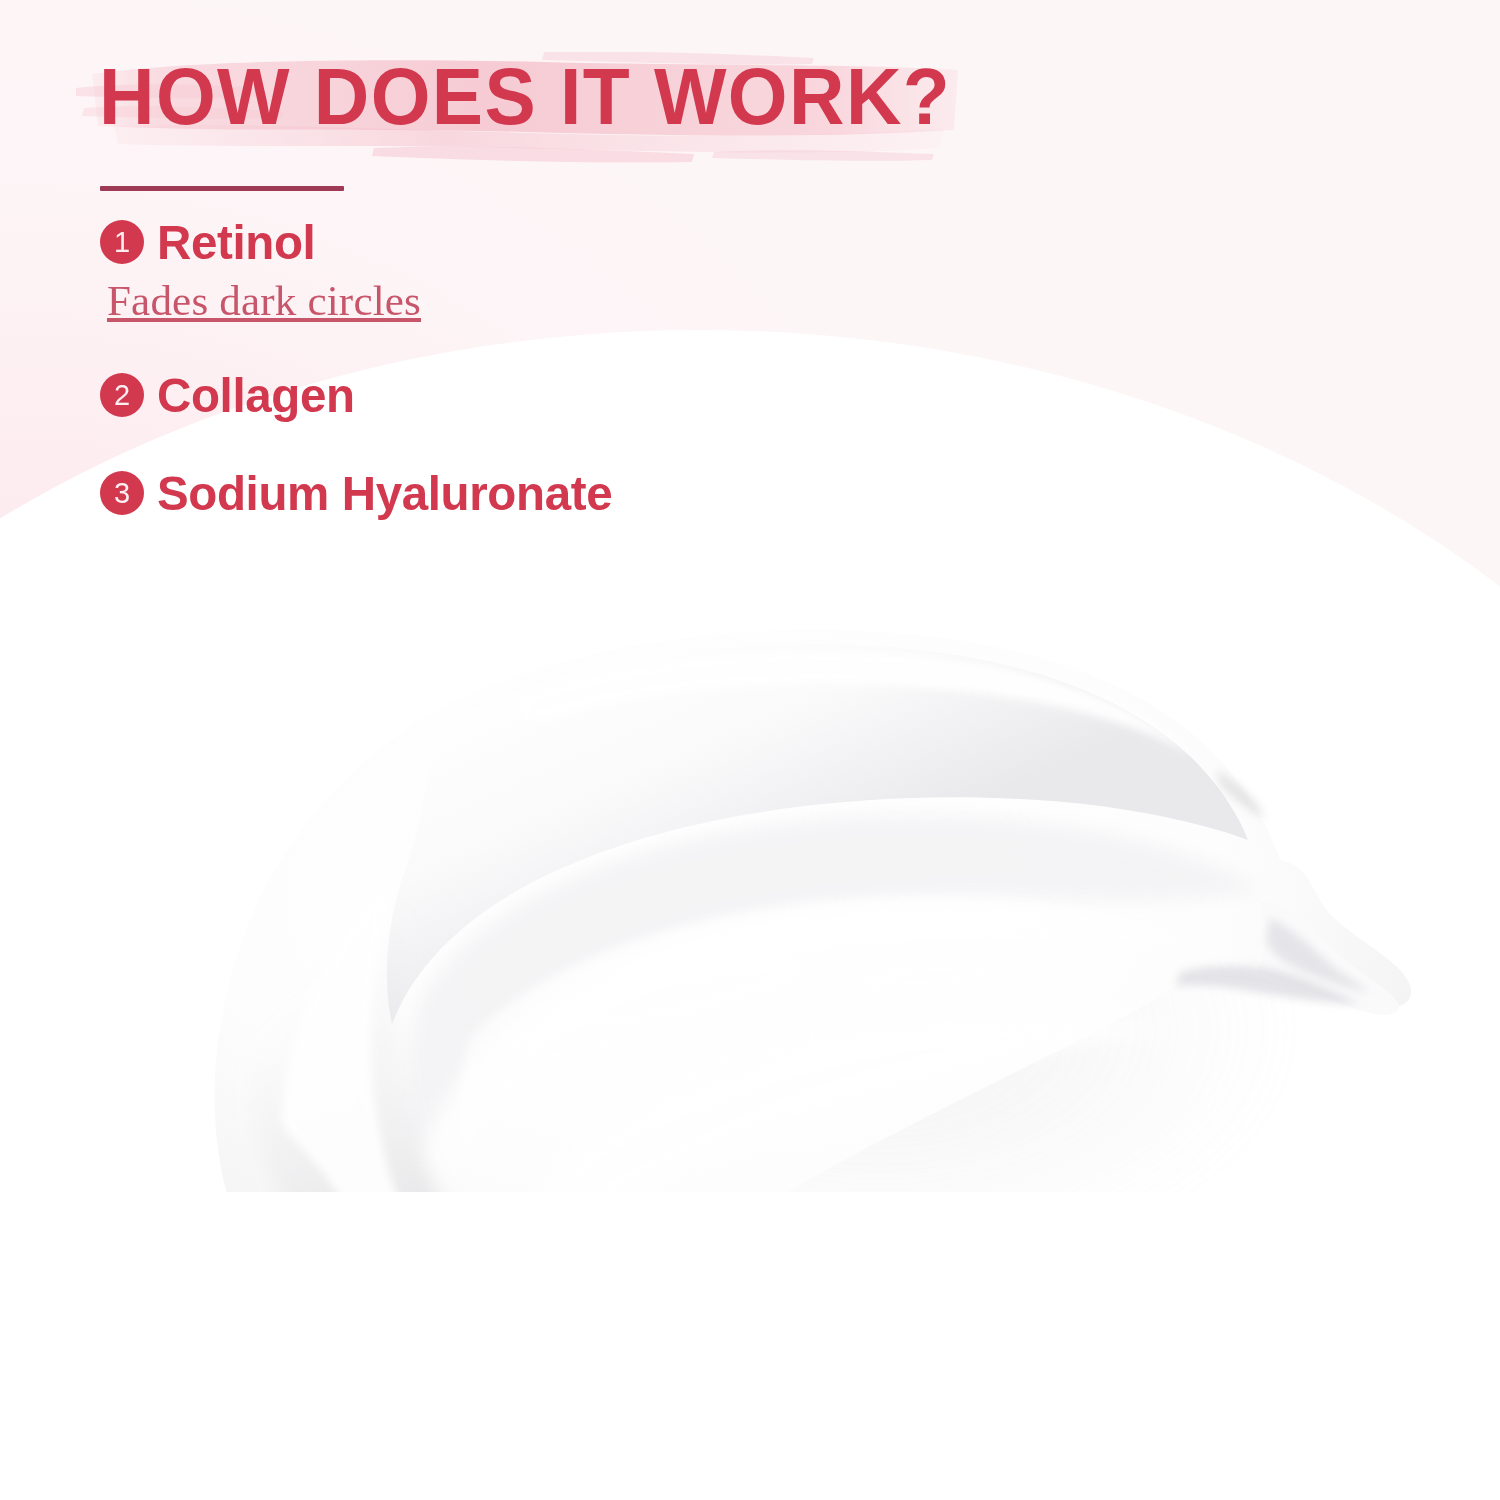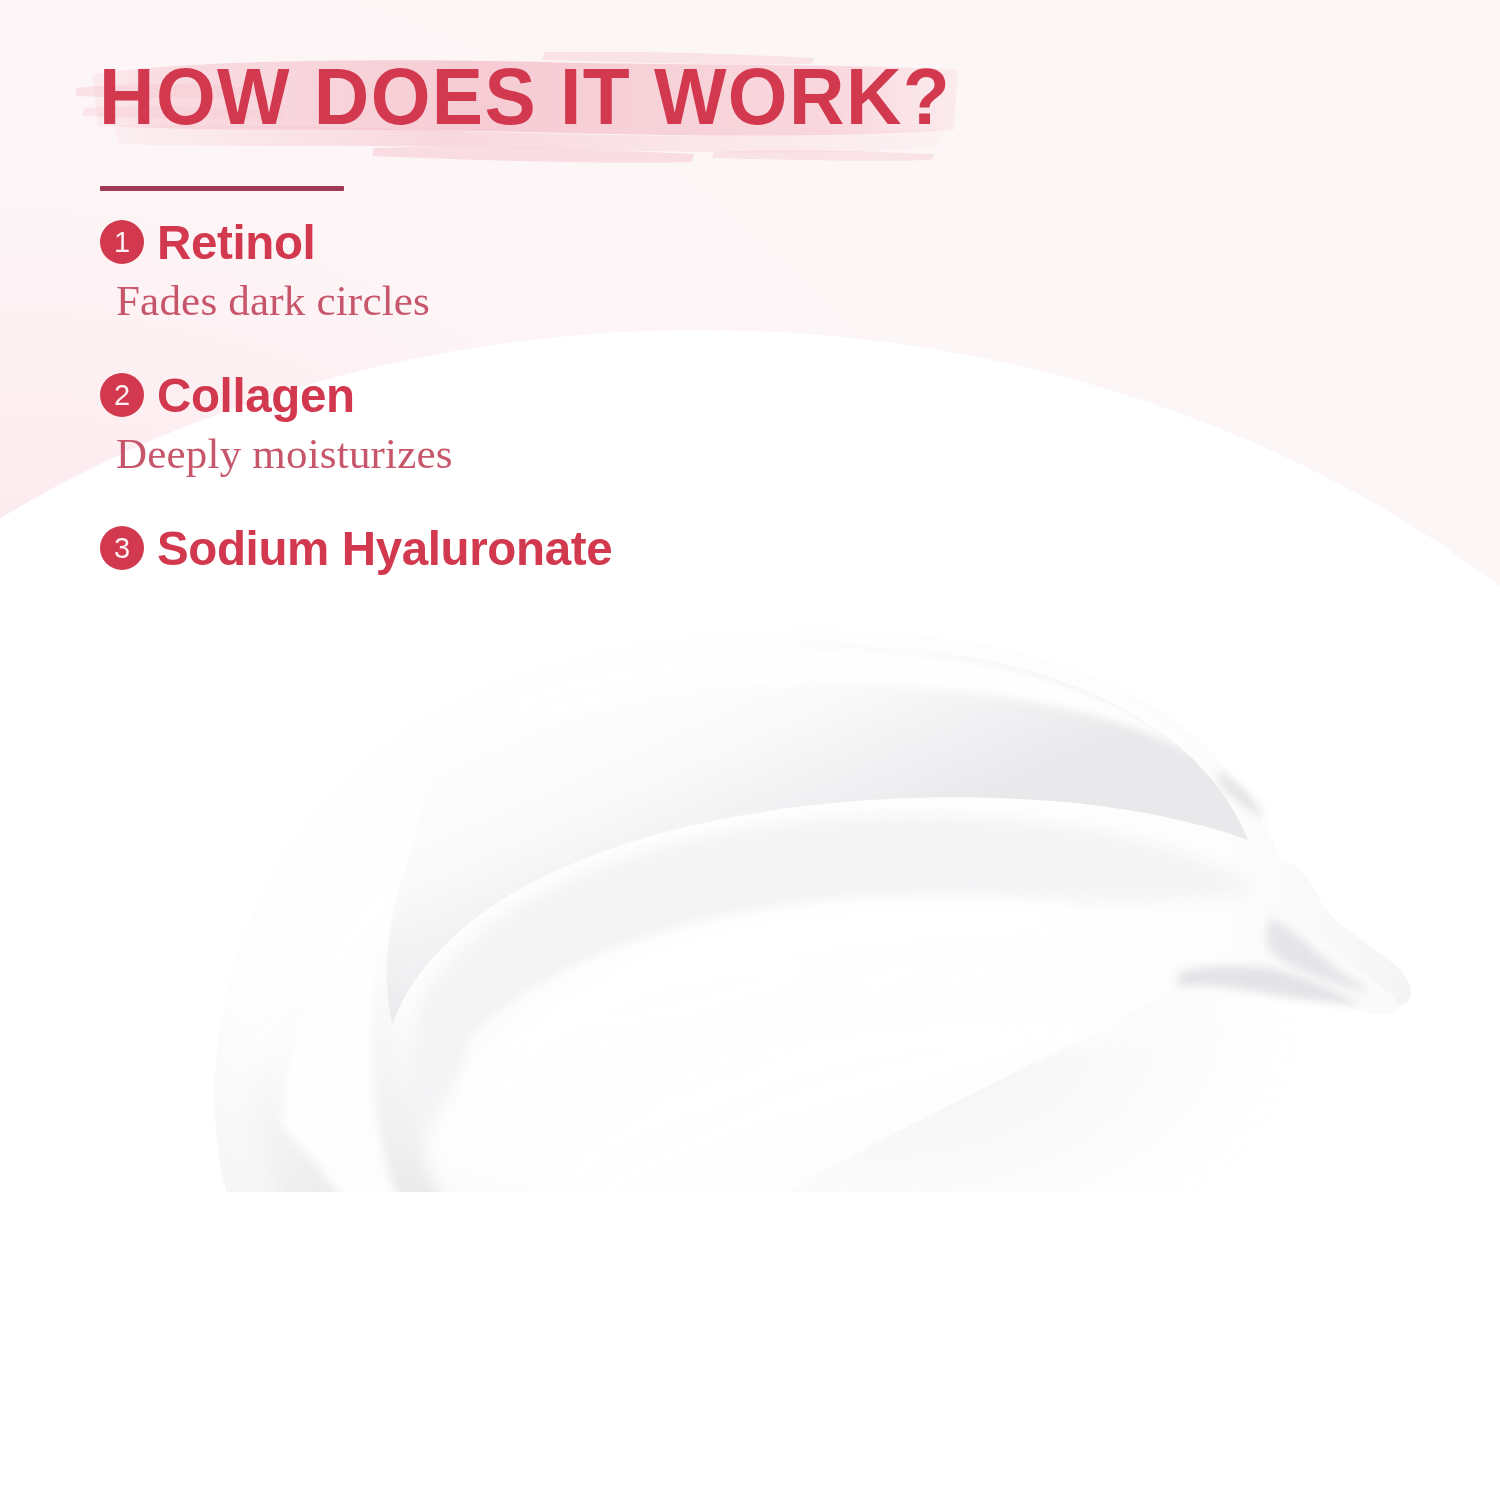--- a/index.html
+++ b/index.html
@@ -108,27 +108,28 @@
     font-family: "Liberation Sans", sans-serif;
     font-size: 49px;
     font-weight: 700;
     color: #d2394f;
     letter-spacing: -0.4px;
     white-space: nowrap;
     transform: scaleX(0.97);
     transform-origin: left center;
   }
   .item-desc {
-    margin: 6px 0 0 16px;
+    margin: 6px 0 0 7px;
     font-family: "Liberation Serif", serif;
     font-size: 43px;
     font-weight: 400;
     color: #c8566b;
     letter-spacing: 0.2px;
     white-space: nowrap;
+    text-decoration: underline;
   }
 
   
   .cream {
     position: absolute;
     left: 120px;
     top: 600px;
     width: 1320px;
     height: 860px;
     pointer-events: none;
@@ -179,21 +180,20 @@
         <div class="item-name">Retinol</div>
       </div>
       <div class="item-desc">Fades dark circles</div>
     </div>
 
     <div class="item">
       <div class="item-head">
         <div class="badge">2</div>
         <div class="item-name">Collagen</div>
       </div>
-      <div class="item-desc">Deeply moisturizes</div>
     </div>
 
     <div class="item">
       <div class="item-head">
         <div class="badge">3</div>
         <div class="item-name">Sodium Hyaluronate</div>
       </div>
     </div>
 
   </div>

